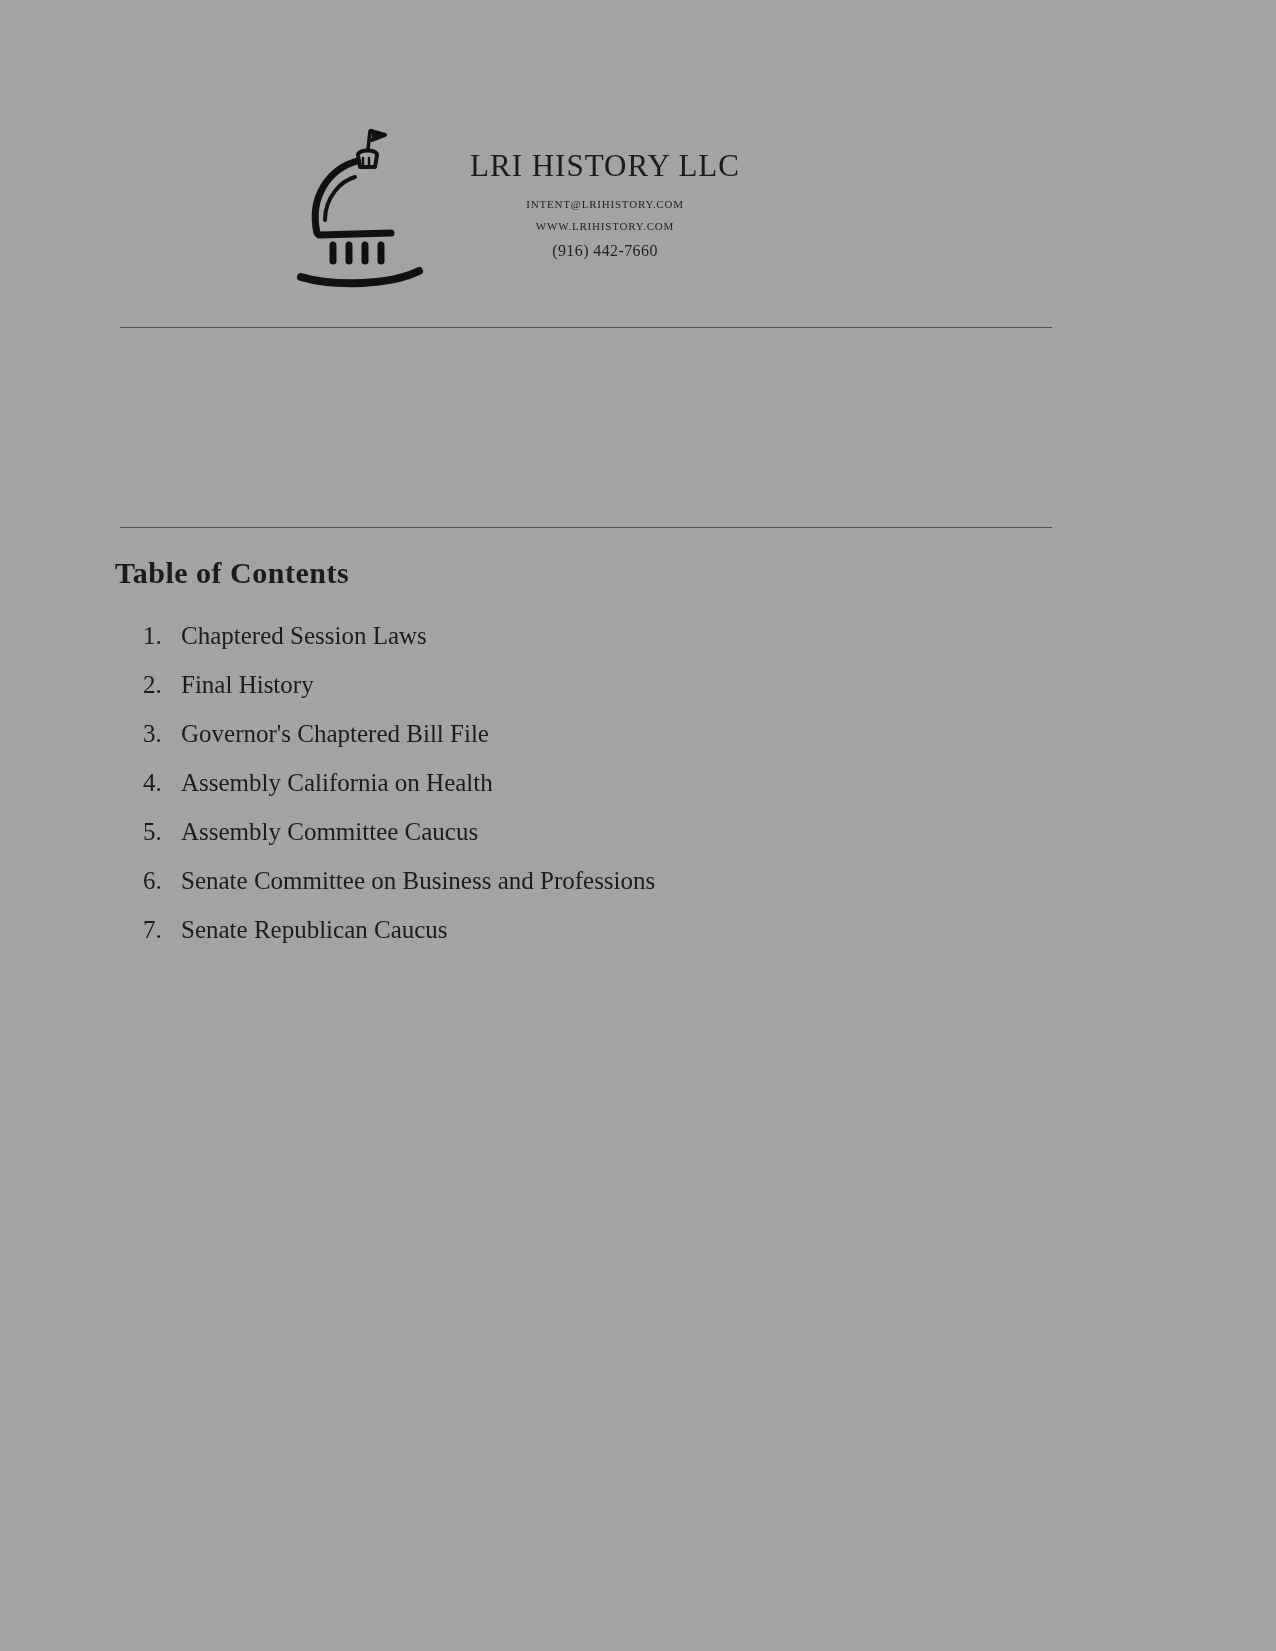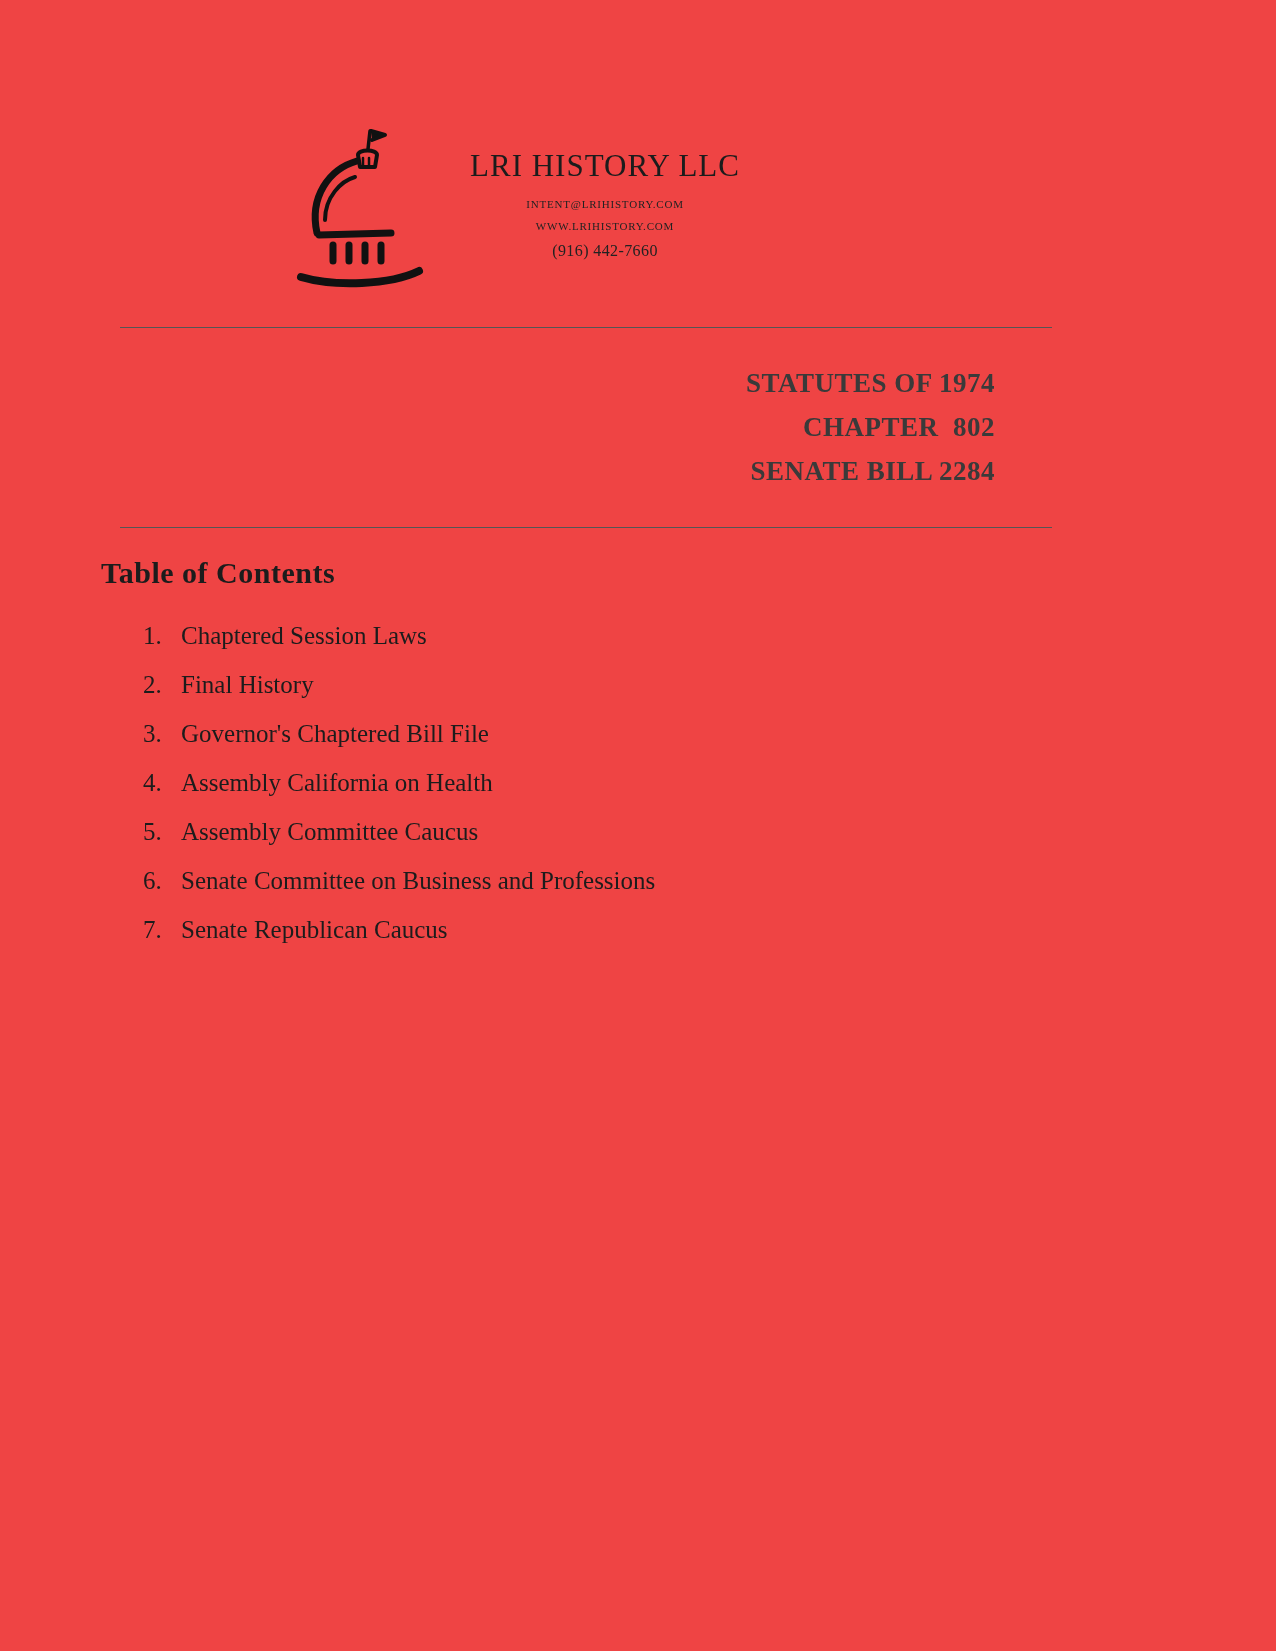--- a/index.html
+++ b/index.html
@@ -4,21 +4,21 @@
 <style>
   html, body {
     margin: 0;
     padding: 0;
     background: #ffffff;
   }
   .page {
     position: relative;
     width: 1276px;
     height: 1651px;
-    background: #ef4444;
+    background: #a3a3a3;
     font-family: "Liberation Serif", "DejaVu Serif", serif;
     color: #1c1c1c;
     overflow: hidden;
   }
 
   
   .logo-wrap {
     position: absolute;
     left: 295px;
     top: 125px;
@@ -79,21 +79,21 @@
     font-weight: 700;
     color: #3a3a3a;
     letter-spacing: 0.5px;
     margin: 0 0 13px 0;
     white-space: pre-wrap;
   }
 
   
   .toc-heading {
     position: absolute;
-    left: 101px;
+    left: 115px;
     top: 556px;
     font-size: 30px;
     font-weight: 700;
     color: #1c1c1c;
     letter-spacing: 0.5px;
     margin: 0;
   }
   .toc-list {
     position: absolute;
     left: 143px;
@@ -145,25 +145,20 @@
 
   <div class="letterhead">
     <div class="company-name">LRI HISTORY LLC</div>
     <div class="contact-line">INTENT@LRIHISTORY.COM</div>
     <div class="contact-line">WWW.LRIHISTORY.COM</div>
     <div class="phone-line">(916) 442-7660</div>
   </div>
 
   <div class="rule rule-top"></div>
 
-  <div class="title-block">
-    <div class="title-line">STATUTES OF 1974</div>
-    <div class="title-line">CHAPTER  802</div>
-    <div class="title-line">SENATE BILL 2284</div>
-  </div>
 
   <div class="rule rule-bottom"></div>
 
   <h1 class="toc-heading">Table of Contents</h1>
 
   <div class="toc-list">
     <div class="toc-item">
       <span class="toc-number">1.</span>
       <span class="toc-label">Chaptered Session Laws</span>
     </div>

